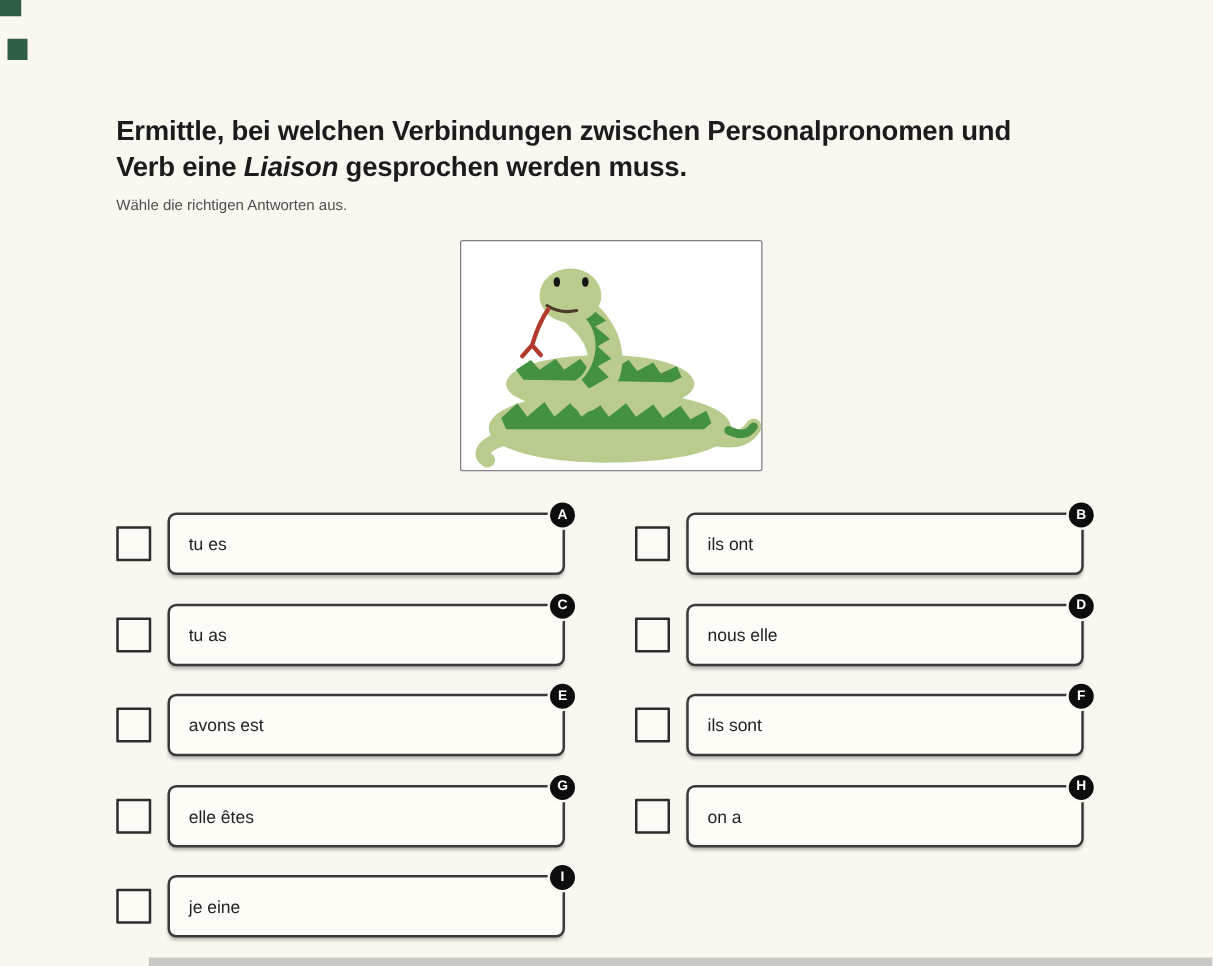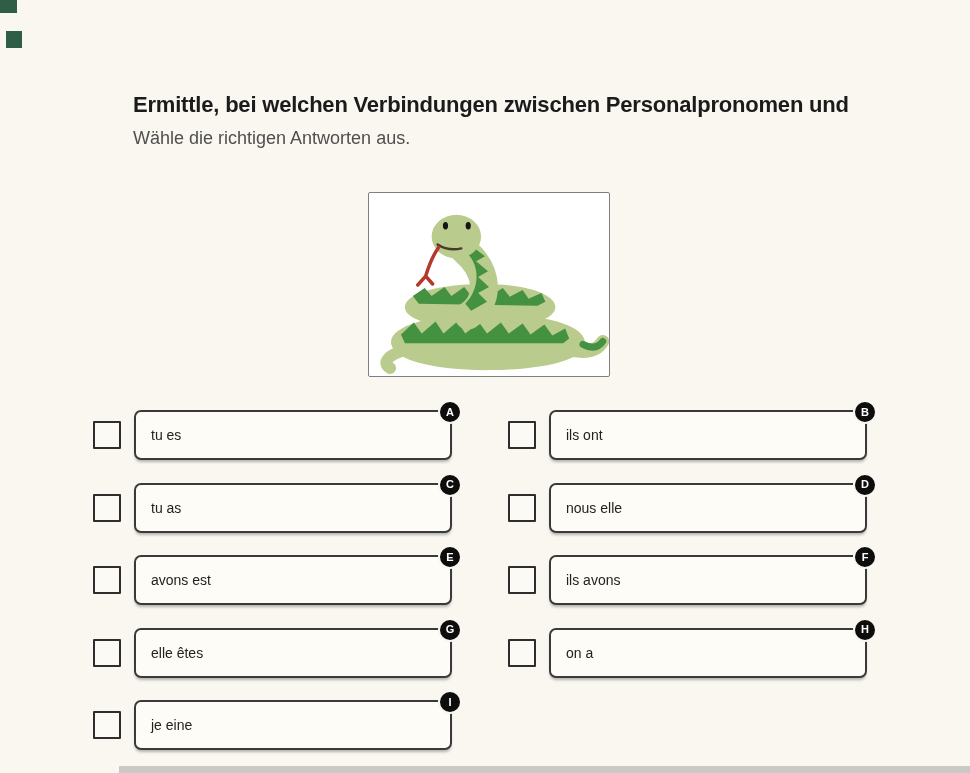--- a/index.html
+++ b/index.html
@@ -30,33 +30,32 @@
     height: 7px;
     background: #c9c9c6;
   }
 
   
   #header {
     position: absolute;
     left: 93px;
     top: 90px;
     width: 820px;
-    margin-left: 40px;
   }
   .title-line {
     font-size: 22px;
     font-weight: 700;
     color: #1b1b1b;
     line-height: 29px;
     letter-spacing: -0.2px;
   }
   .title-italic { font-style: italic; }
   #instruction {
     margin-top: 9px;
-    font-size: 18px;
+    font-size: 12px;
     color: #4f4f4f;
   }
 
   
   #image-card {
     position: absolute;
     left: 368px;
     top: 192px;
     width: 242px;
     height: 185px;
@@ -131,20 +130,21 @@
 <body>
 
 <div class="corner-marker" id="marker-1"></div>
 <div class="corner-marker" id="marker-2"></div>
 <div id="bottom-bar"></div>
 
 <div id="header">
   <div class="title-line">
     <span>Ermittle, bei welchen Verbindungen zwischen Personalpronomen und</span>
   </div>
+  <div class="title-line"><span>Verb eine </span><span class="title-italic">Liaison</span><span> gesprochen werden muss.</span></div>
   <div id="instruction">Wähle die richtigen Antworten aus.</div>
 </div>
 
 <div id="image-card">
   <svg viewBox="0 0 242 185" aria-hidden="true">
 
     <path d="M 120,122 C 60,122 20,135 22,152 C 24,170 70,180 125,179 C 180,178 220,168 218,150 C 216,133 175,122 120,122 Z" fill="#b9cb8d"></path>
 
     <path d="M 200,158 C 220,163 231,159 236,150" stroke="#b9cb8d" stroke-width="13" fill="none" stroke-linecap="round"></path>
     <path d="M 32,160 C 18,165 13,172 21,177" stroke="#b9cb8d" stroke-width="12" fill="none" stroke-linecap="round"></path>
@@ -230,21 +230,21 @@
       <span class="checkbox"></span>
       <div class="answer-box">
         <span>nous elle</span>
         <span class="badge">D</span>
       </div>
     </div>
 
     <div class="option-row">
       <span class="checkbox"></span>
       <div class="answer-box">
-        <span>ils avons</span>
+        <span>ils sont</span>
         <span class="badge">F</span>
       </div>
     </div>
 
     <div class="option-row">
       <span class="checkbox"></span>
       <div class="answer-box">
         <span>on a</span>
         <span class="badge">H</span>
       </div>

